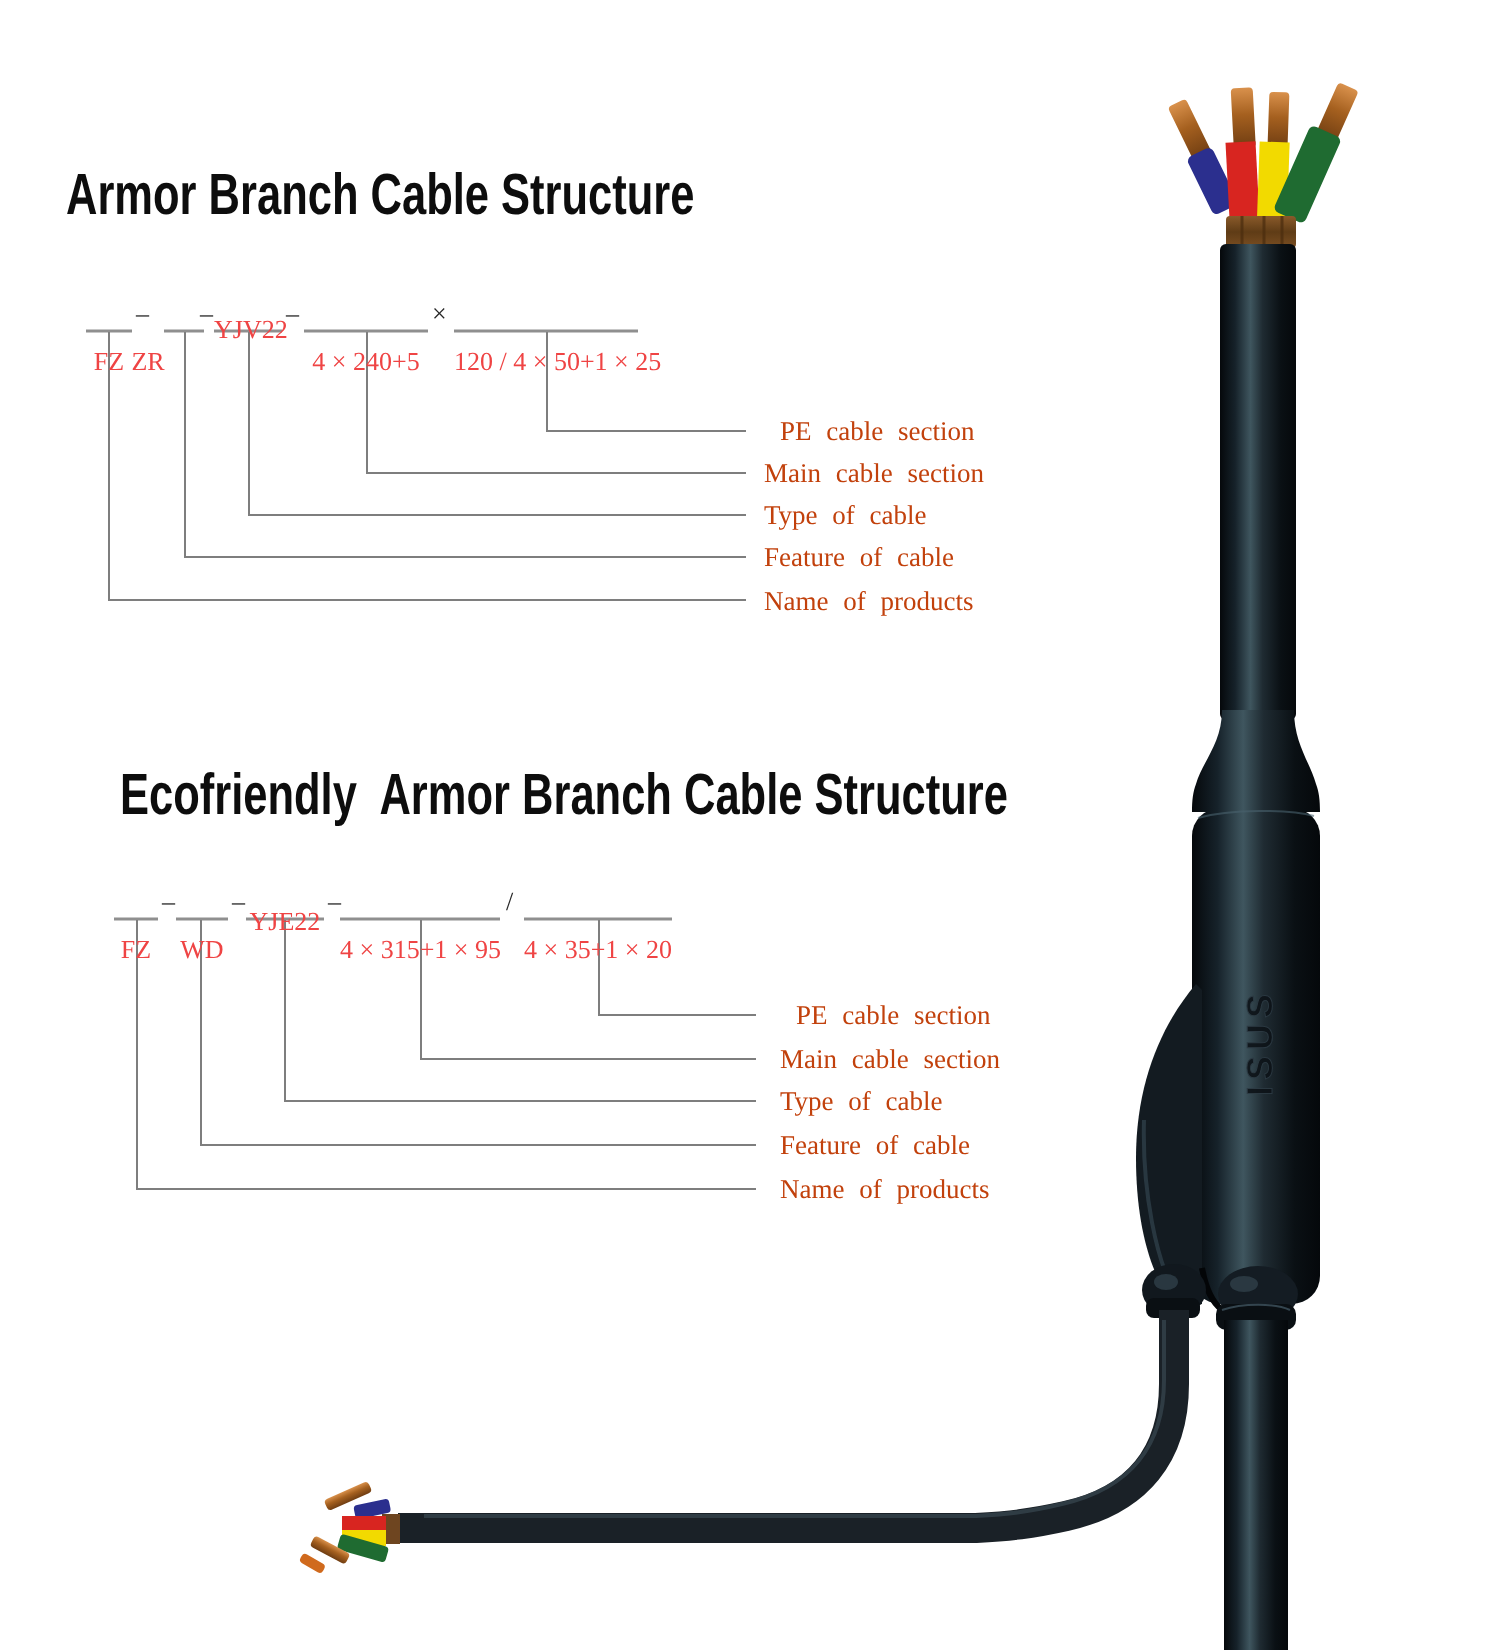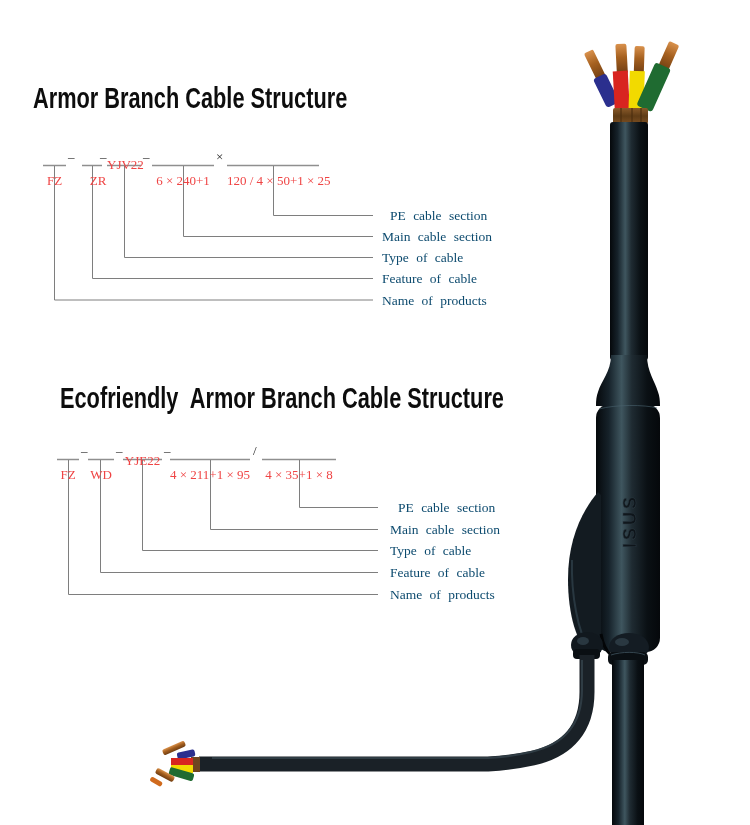--- a/index.html
+++ b/index.html
@@ -6,21 +6,21 @@
   #canvas{position:relative;width:750px;height:825px;background:#fff;overflow:hidden;
           font-family:"Liberation Serif",serif;}
   .layer{position:absolute;left:0;top:0;width:750px;height:825px;}
   svg.layer{pointer-events:none;}
   .title{position:absolute;font-family:"Liberation Sans",sans-serif;font-weight:700;
          font-size:29px;line-height:1;color:#0d0d0d;transform:scaleX(.75);
          transform-origin:left top;white-space:pre;letter-spacing:0;}
   .fseg{position:absolute;font-size:13px;color:#ef4444;text-align:center;
         white-space:nowrap;line-height:17px;margin-top:24px;}
   .fsep{position:absolute;font-size:13px;color:#262626;white-space:pre;line-height:17px;}
-  .clabel{position:absolute;font-size:13.5px;color:#0c4a6e;white-space:nowrap;
+  .clabel{position:absolute;font-size:13.5px;color:#c2410c;white-space:nowrap;
           word-spacing:4px;line-height:15px;text-align:center;}
 </style>
 </head>
 <body>
 
 <div id="canvas">
 
   <svg class="layer" width="750" height="825" viewBox="0 0 750 825">
     <defs>
       <linearGradient id="gj" x1="0" y1="0" x2="1" y2="0">
@@ -129,25 +129,25 @@
       <text transform="translate(636,548) rotate(-90)" font-family="Liberation Sans, sans-serif" font-size="18" font-weight="bold" letter-spacing="3" fill="#0d1318" stroke="#2c3a43" stroke-width="0.5" opacity="0.9">ISUS</text>
     </g>
   </svg>
 
   <div class="layer">
     <div class="title" style="left:33px;top:84px">Armor Branch Cable Structure</div>
 
     <div>
       <span class="fseg" style="left:43px;top:148px;width:23px">FZ</span>
       <span class="fsep" style="left:68px;top:148px">–</span>
-      <span class="fseg" style="left:88px;top:148px;width:20px">ZR</span>
+      <span class="fseg" style="left:64px;top:148px;width:20px">ZR</span>
       <span class="fsep" style="left:100px;top:148px">–</span>
       <span class="fseg" style="left:107px;top:132px;width:34px">YJV22</span>
       <span class="fsep" style="left:143px;top:148px">–</span>
-      <span class="fseg" style="left:152px;top:148px;width:62px">6 × 240+1</span>
+      <span class="fseg" style="left:152px;top:148px;width:62px">4 × 240+5</span>
       <span class="fsep" style="left:216px;top:148px">×</span>
       <span class="fseg" style="left:227px;top:148px;width:92px">120 / 4 × 50+1 × 25</span>
     </div>
 
     <div class="clabel" style="left:390px;top:208px">PE cable section</div>
     <div class="clabel" style="left:382px;top:229px">Main cable section</div>
     <div class="clabel" style="left:382px;top:250px">Type of cable</div>
     <div class="clabel" style="left:382px;top:271px">Feature of cable</div>
     <div class="clabel" style="left:382px;top:293px">Name of products</div>
   </div>
@@ -155,23 +155,23 @@
   <div class="layer">
     <div class="title" style="left:60px;top:384px">Ecofriendly  Armor Branch Cable Structure</div>
 
     <div>
       <span class="fseg" style="left:57px;top:442px;width:22px">FZ</span>
       <span class="fsep" style="left:81px;top:442px">–</span>
       <span class="fseg" style="left:88px;top:442px;width:26px">WD</span>
       <span class="fsep" style="left:116px;top:442px">–</span>
       <span class="fseg" style="left:123px;top:428px;width:39px">YJE22</span>
       <span class="fsep" style="left:164px;top:442px">–</span>
-      <span class="fseg" style="left:170px;top:442px;width:80px">4 × 211+1 × 95</span>
+      <span class="fseg" style="left:170px;top:442px;width:80px">4 × 315+1 × 95</span>
       <span class="fsep" style="left:253px;top:442px">/</span>
-      <span class="fseg" style="left:262px;top:442px;width:74px">4 × 35+1 × 8</span>
+      <span class="fseg" style="left:262px;top:442px;width:74px">4 × 35+1 × 20</span>
     </div>
 
     <div class="clabel" style="left:398px;top:500px">PE cable section</div>
     <div class="clabel" style="left:390px;top:522px">Main cable section</div>
     <div class="clabel" style="left:390px;top:543px">Type of cable</div>
     <div class="clabel" style="left:390px;top:565px">Feature of cable</div>
     <div class="clabel" style="left:390px;top:587px">Name of products</div>
   </div>
 
 </div>

